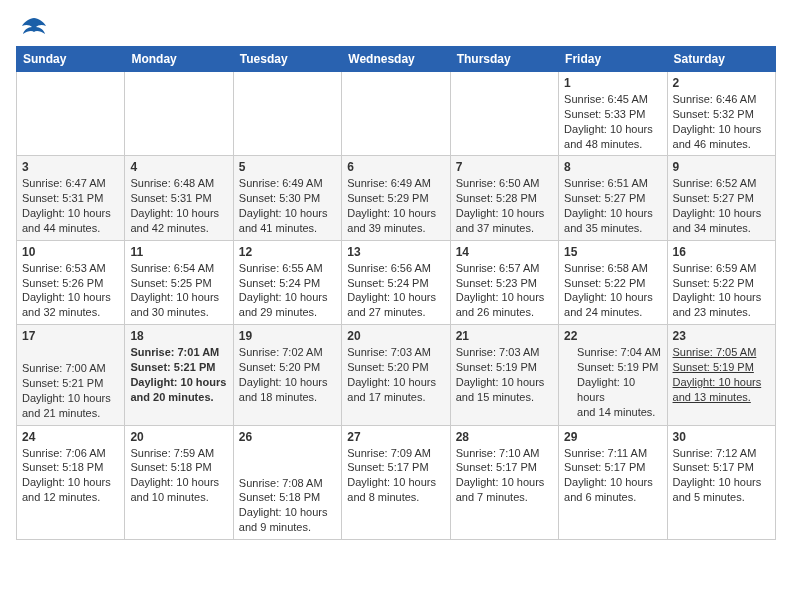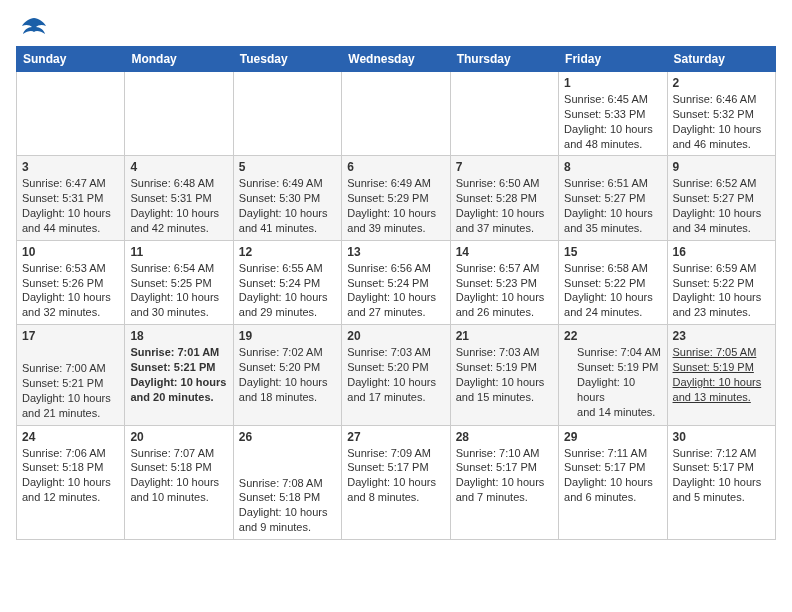--- a/index.html
+++ b/index.html
@@ -307,21 +307,21 @@
       <tr>
         <td>
           <span class="day-num">24</span>
           <div class="day-info" style="white-space: pre-line;">Sunrise: 7:06 AM
 Sunset: 5:18 PM
 Daylight: 10 hours
 and 12 minutes.</div>
         </td>
         <td>
           <span class="day-num">20</span>
-          <div class="day-info" style="white-space: pre-line;">Sunrise: 7:07 AM
+          <div class="day-info" style="white-space: pre-line;">Sunrise: 7:59 AM
 Sunset: 5:18 PM
 Daylight: 10 hours
 and 10 minutes.</div>
         </td>
         <td>
           <span class="day-num">26</span>
           <div class="day-info" style="white-space: pre-line; margin-top: 32px;">Sunrise: 7:08 AM
 Sunset: 5:18 PM
 Daylight: 10 hours
 and 9 minutes.</div>

